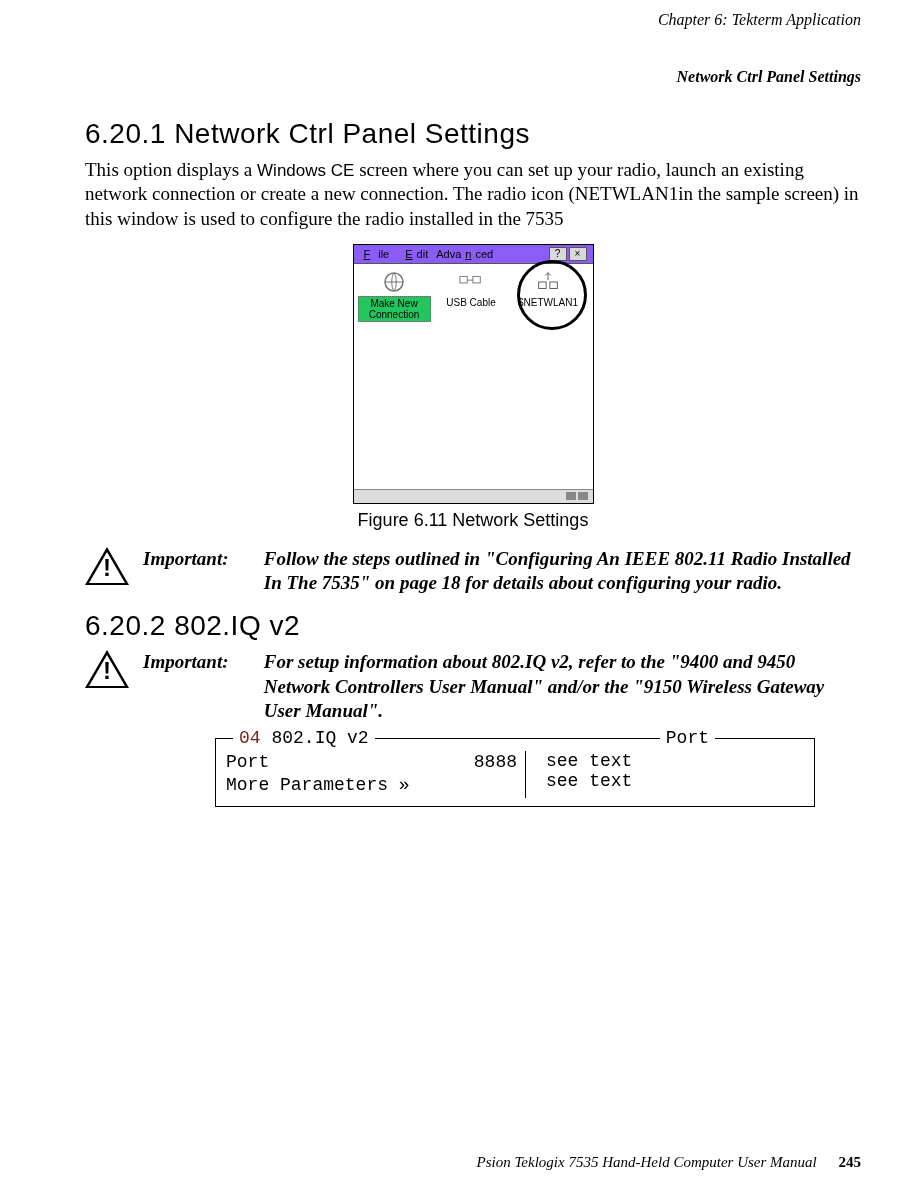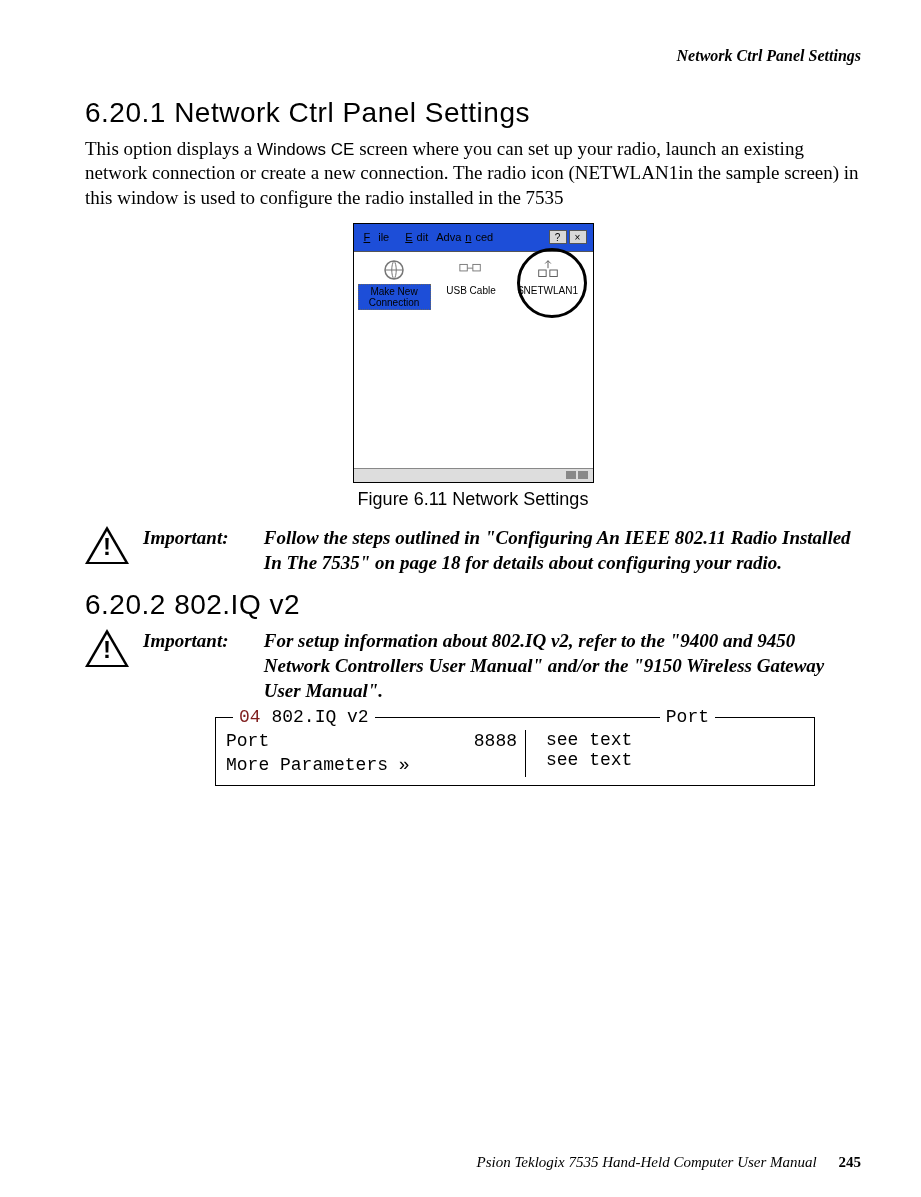--- a/index.html
+++ b/index.html
@@ -41,28 +41,28 @@
       margin: 8px 0 6px 0;
     }
     .screenshot {
       width: 241px;
       height: 260px;
       border: 1.5px solid #000;
       position: relative;
       background: #fff;
     }
     .ss-menubar {
-      height: 28px;
+      height: 19px;
       border-bottom: 1px solid #555;
       display: flex;
       align-items: center;
       font-family: Tahoma, Arial, sans-serif;
       font-size: 11px;
       padding: 0 2px;
-      background: #1d4ed8;
+      background: #8b5cf6;
     }
     .ss-menubar span { padding: 0 4px; }
     .ss-menubar .underline { text-decoration: underline; }
     .ss-menubar .spacer { margin-left: auto; display:flex; align-items:center; gap:2px;}
     .ss-help {
       width: 18px; height: 14px; border: 1px solid #555;
       display: inline-flex; align-items:center; justify-content:center;
       font-size: 10px; background: #d8d8d8;
     }
     .ss-icons-row {
@@ -80,21 +80,21 @@
     }
     .ss-icon-glyph {
       height: 28px;
       display:flex; align-items:center; justify-content:center;
       color: #555;
     }
     .ss-icon-label {
       padding: 1px 2px;
     }
     .ss-icon-label.selected {
-      background: #1d4ed8;
+      background: #22c55e;
       border: 1px dotted #666;
     }
     .circle-annotation {
       position: absolute;
       width: 70px; height: 70px;
       border: 3px solid #000;
       border-radius: 50%;
       top: -8px; right: -2px;
       pointer-events: none;
     }
@@ -214,20 +214,21 @@
       width: 10px; height: 8px;
       background: #888;
       display:inline-block;
       margin: 0 1px;
     }
   </style>
 </head>
 <body>
 
 <div class="header-right">
+  <div class="line1">Chapter  6:  Tekterm Application</div>
   <div class="line2">Network Ctrl Panel Settings</div>
 </div>
 
 <h2 class="section-heading">6.20.1   Network  Ctrl  Panel  Settings</h2>
 
 <p class="body-text">
   <span>This option displays a </span><span class="windows-ce">Windows CE</span><span> screen where you can set up your radio, launch an existing network connection or create a new connection. The radio icon (NETWLAN1in the sample screen) in this window is used to configure the radio installed in the 7535</span>
 </p>
 
 <div class="screenshot-wrap">

